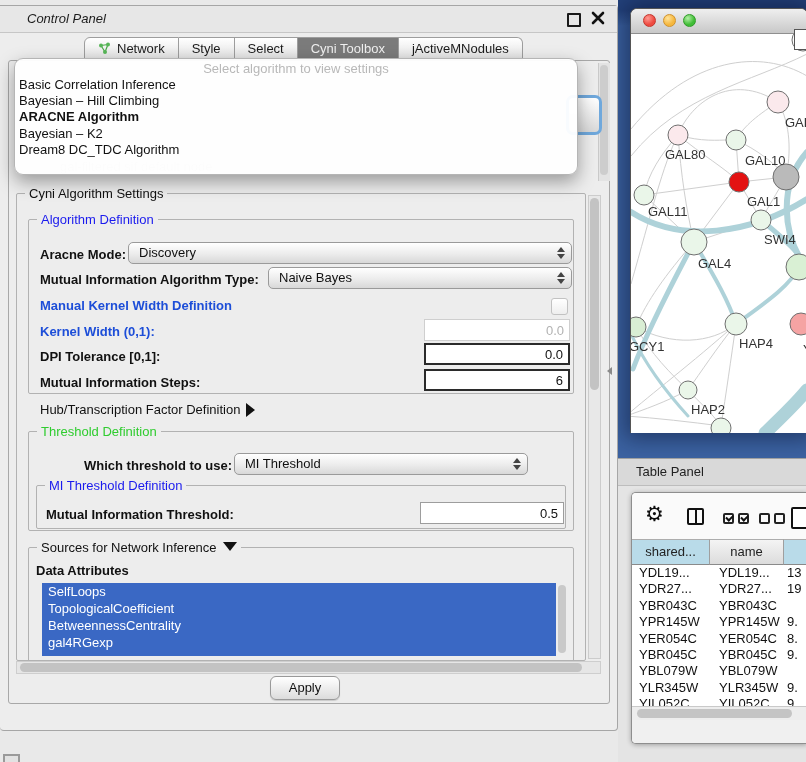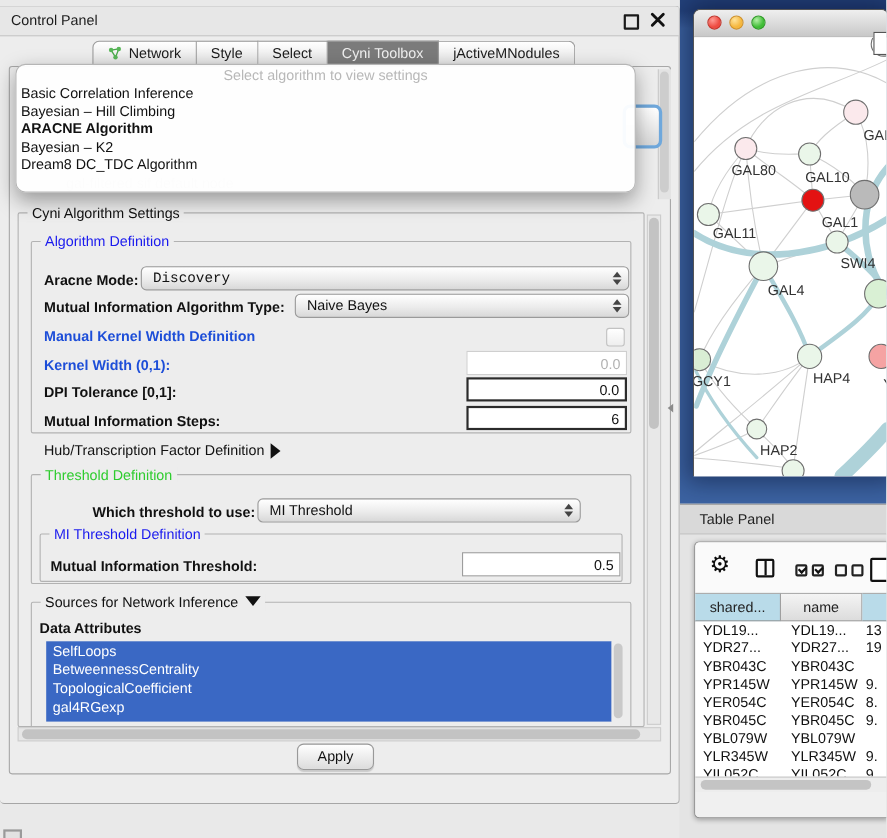--- a/index.html
+++ b/index.html
@@ -3,21 +3,21 @@
 <meta charset="utf-8">
 <style>
   html,body{margin:0;padding:0;}
   body{background:#e9e9e9;font-family:"Liberation Sans","DejaVu Sans",sans-serif;font-size:13px;color:#111;}
   .page{position:relative;width:806px;height:762px;overflow:hidden;background:#e9e9e9;}
 
   
   .cp{position:absolute;left:0;top:5px;width:618px;height:726px;background:#ededed;
       border:1px solid #a6a6a6;border-left:none;border-radius:0 4px 4px 4px;box-sizing:border-box;}
   .cp-titlebar{position:absolute;left:0;top:0;right:0;height:26px;background:#e7e7e7;border-bottom:1px solid #c6c6c6;}
-  .cp-title{position:absolute;left:10px;top:0;line-height:26px;color:#1c1c1c;}
+  .cp-title{position:absolute;left:27px;top:0;line-height:26px;color:#1c1c1c;font-style:italic;}
   .cp-float{position:absolute;right:36px;top:7px;width:10px;height:10px;border:2px solid #1a1a1a;border-radius:1px;}
   .cp-close{position:absolute;right:12px;top:5px;width:14px;height:14px;}
   .cp-close svg{display:block;}
 
   
   .tabbar{position:absolute;display:flex;height:23px;}
   .tab{display:flex;align-items:center;padding:0 13px;line-height:22px;background:linear-gradient(#ffffff,#e2e2e2);
        border:1px solid #9d9d9d;border-left:none;white-space:nowrap;cursor:default;color:#1b1b1b;}
   .tab:first-child{border-left:1px solid #9d9d9d;border-radius:6px 0 0 0;}
   .tab:last-child{border-radius:0 6px 0 0;}
@@ -203,21 +203,21 @@
     </div>
 
     <div class="group" style="left:16px;top:187px;width:570px;height:468px;">
       <span class="group-label">Cyni Algorithm Settings</span>
     </div>
 
     <div class="group" style="left:28px;top:213px;width:546px;height:175px;">
       <span class="group-label lbl-blue">Algorithm Definition</span>
     </div>
     <span class="form-label" style="left:40px;top:241px;">Aracne Mode:</span>
-    <div class="combo" style="left:128px;top:236px;width:444px;font-family:Liberation Mono, monospace;">
+    <div class="combo" style="left:128px;top:236px;width:444px;">
       <span class="val">Discovery</span>
       <span class="step">
           <i class="up"></i>
           <i class="dn"></i>
         </span>
     </div>
     <span class="form-label" style="left:40px;top:266px;">Mutual Information Algorithm Type:</span>
     <div class="combo" style="left:268px;top:261px;width:304px;">
       <span class="val">Naive Bayes</span>
       <span class="step">
@@ -252,22 +252,22 @@
     </div>
     <span class="form-label" style="left:46px;top:501px;">Mutual Information Threshold:</span>
     <input class="tfield" style="left: 420px; top: 496px; width: 144px;" value="0.5">
 
     <div class="group" style="left:28px;top:541px;width:546px;height:118px;">
       <span class="group-label"><span>Sources for Network Inference</span><span class="tri-down"></span></span>
     </div>
     <span class="form-label" style="left:36px;top:557px;">Data Attributes</span>
     <div class="attr-list" id="attr-list">
         <div class="attr-item">SelfLoops</div>
+        <div class="attr-item">TopologicalCoefficient</div>
         <div class="attr-item">BetweennessCentrality</div>
-        <div class="attr-item">TopologicalCoefficient</div>
         <div class="attr-item">gal4RGexp</div>
       </div>
     <div class="attr-vscroll">
         <div class="thumb"></div>
       </div>
 
     <div class="cyni-vscroll">
         <div class="thumb"></div>
       </div>
     <div class="cyni-hscroll">
@@ -347,21 +347,21 @@
                 <circle cx="5" cy="293" r="10" fill="#d9eed4" stroke="#6f6f6f" stroke-width="1"></circle>
                 <circle cx="105" cy="290" r="11" fill="#eaf6e9" stroke="#6f6f6f" stroke-width="1"></circle>
                 <circle cx="170" cy="290" r="11" fill="#f5a3a3" stroke="#6f6f6f" stroke-width="1"></circle>
                 <circle cx="57" cy="356" r="9" fill="#eaf6e9" stroke="#6f6f6f" stroke-width="1"></circle>
                 <circle cx="90" cy="394" r="10" fill="#eaf6e9" stroke="#6f6f6f" stroke-width="1"></circle>
               </g>
           </svg>
           <div id="net-labels">
               <div class="net-label" style="left: 154px; top: 81px;">GAL</div>
               <div class="net-label" style="left: 34px; top: 113px;">GAL80</div>
-              <div class="net-label" style="left: 101px; top: 119px;">GAL10</div>
+              <div class="net-label" style="left: 114px; top: 119px;">GAL10</div>
               <div class="net-label" style="left: 116px; top: 160px;">GAL1</div>
               <div class="net-label" style="left: 17px; top: 170px;">GAL11</div>
               <div class="net-label" style="left: 133px; top: 198px;">SWI4</div>
               <div class="net-label" style="left: 67px; top: 222px;">GAL4</div>
               <div class="net-label" style="left: -2px; top: 305px;">GCY1</div>
               <div class="net-label" style="left: 108px; top: 302px;">HAP4</div>
               <div class="net-label" style="left: 172px; top: 308px;">Y</div>
               <div class="net-label" style="left: 60px; top: 368px;">HAP2</div>
             </div>
         </div>

